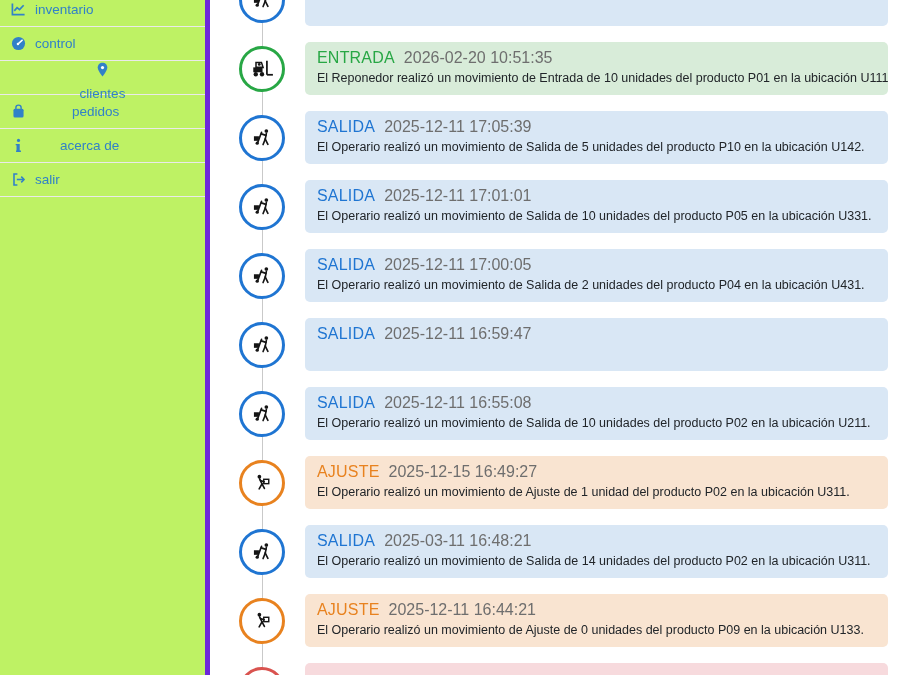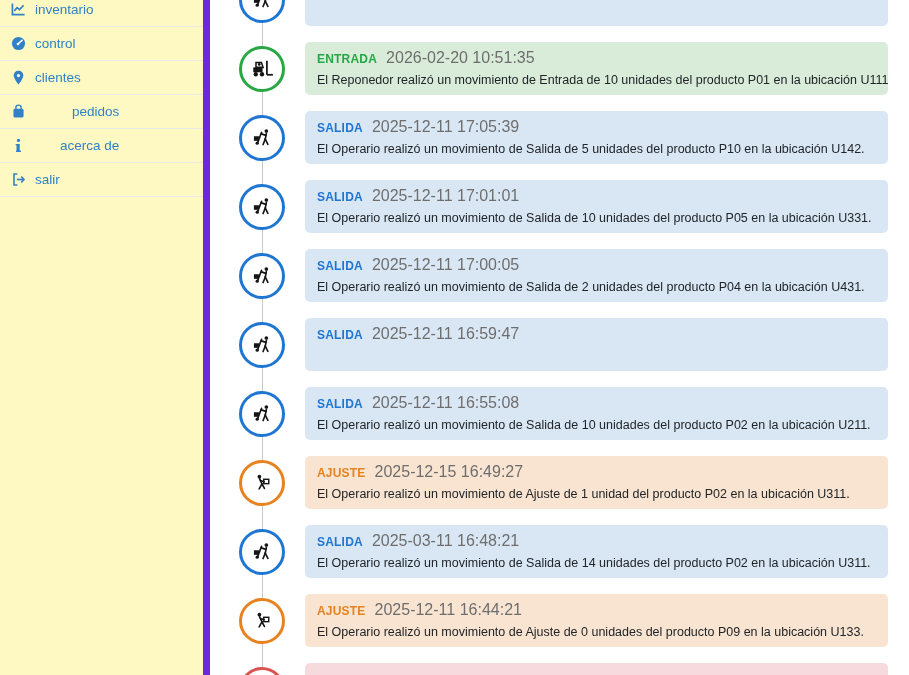--- a/index.html
+++ b/index.html
@@ -5,21 +5,21 @@
   html,body{margin:0;padding:0;}
   body{
     width:909px;height:675px;position:relative;overflow:hidden;
     background:#ffffff;
     font-family:"Liberation Sans","DejaVu Sans",sans-serif;
     -webkit-font-smoothing:antialiased;
   }
   
   .sidebar{
     position:absolute;left:0;top:0;bottom:0;width:210px;
-    background:#fef9c3;border-right:7px solid #6d28d9;box-sizing:border-box;
+    background:#bef264;border-right:5px solid #6d28d9;box-sizing:border-box;
   }
   .nav{margin-top:-7px;}
   .nav-item{
     height:34px;display:flex;align-items:center;gap:9px;
     padding:0 10px;border-bottom:1px solid #eaeaea;
     color:var(--nav-color,#3181c8);font-size:13.5px;cursor:pointer;
     box-sizing:border-box;
   }
   .nav-icon{width:16px;height:16px;display:inline-flex;flex:0 0 16px;
     align-items:center;justify-content:center;}
@@ -32,21 +32,21 @@
     position:absolute;left:29px;top:5px;width:46px;height:46px;box-sizing:border-box;
     border:3px solid var(--accent);border-radius:50%;background:#fff;
     display:flex;align-items:center;justify-content:center;z-index:2;
   }
   .t-circle svg{width:24px;height:24px;display:block;}
   .t-card{
     position:absolute;left:95px;top:1px;width:583px;height:53px;box-sizing:border-box;
     background:var(--bg);border-radius:5px;padding:8px 12px;overflow:hidden;
   }
   .t-head{line-height:15px;white-space:nowrap;}
-  .t-badge{color:var(--accent);font-weight:bold;font-size:12px;letter-spacing:.2px;}
+  .t-badge{color:var(--accent);font-weight:normal;font-size:16px;letter-spacing:.2px;}
   .t-time{color:#6e6e6e;font-size:16px;margin-left:9px;}
   .t-text{font-size:12.5px;color:#212529;margin-top:5px;line-height:16px;white-space:nowrap;}
 </style>
 </head>
 <body>
 
 <aside class="sidebar">
   <nav class="nav" id="nav">
       <div class="nav-item" style="--nav-color: #3181c8; color: rgb(49, 129, 200);">
     <span class="nav-icon">
@@ -60,21 +60,21 @@
       <div class="nav-item" style="--nav-color: #3181c8; color: rgb(49, 129, 200);">
     <span class="nav-icon">
           <svg viewBox="0 0 16 16">
             <circle cx="8" cy="8" r="7" fill="currentColor"></circle>
             <line x1="7.6" y1="8.4" x2="12" y2="4.4" stroke="#fff" stroke-width="1.5" stroke-linecap="round"></line>
             <circle cx="7.4" cy="8.6" r="1.3" fill="#fff"></circle>
           </svg>
         </span>
     <span class="nav-label">control</span>
   </div>
-      <div class="nav-item" style="--nav-color: #3181c8; color: rgb(49, 129, 200);">
+      <div class="nav-item" style="--nav-color: #3181c8; color: rgb(49, 129, 200); flex-direction: column;">
     <span class="nav-icon">
           <svg viewBox="0 0 16 16">
             <path d="M8 .8C5.1.8 2.9 3 2.9 5.9 2.9 9.6 8 15.4 8 15.4s5.1-5.8 5.1-9.5C13.1 3 10.9.8 8 .8z" fill="currentColor"></path>
             <circle cx="8" cy="5.9" r="1.7" fill="#fff"></circle>
           </svg>
         </span>
     <span class="nav-label">clientes</span>
   </div>
       <div class="nav-item" style="--nav-color: #3181c8; color: rgb(49, 129, 200); gap: 46px;">
     <span class="nav-icon">

